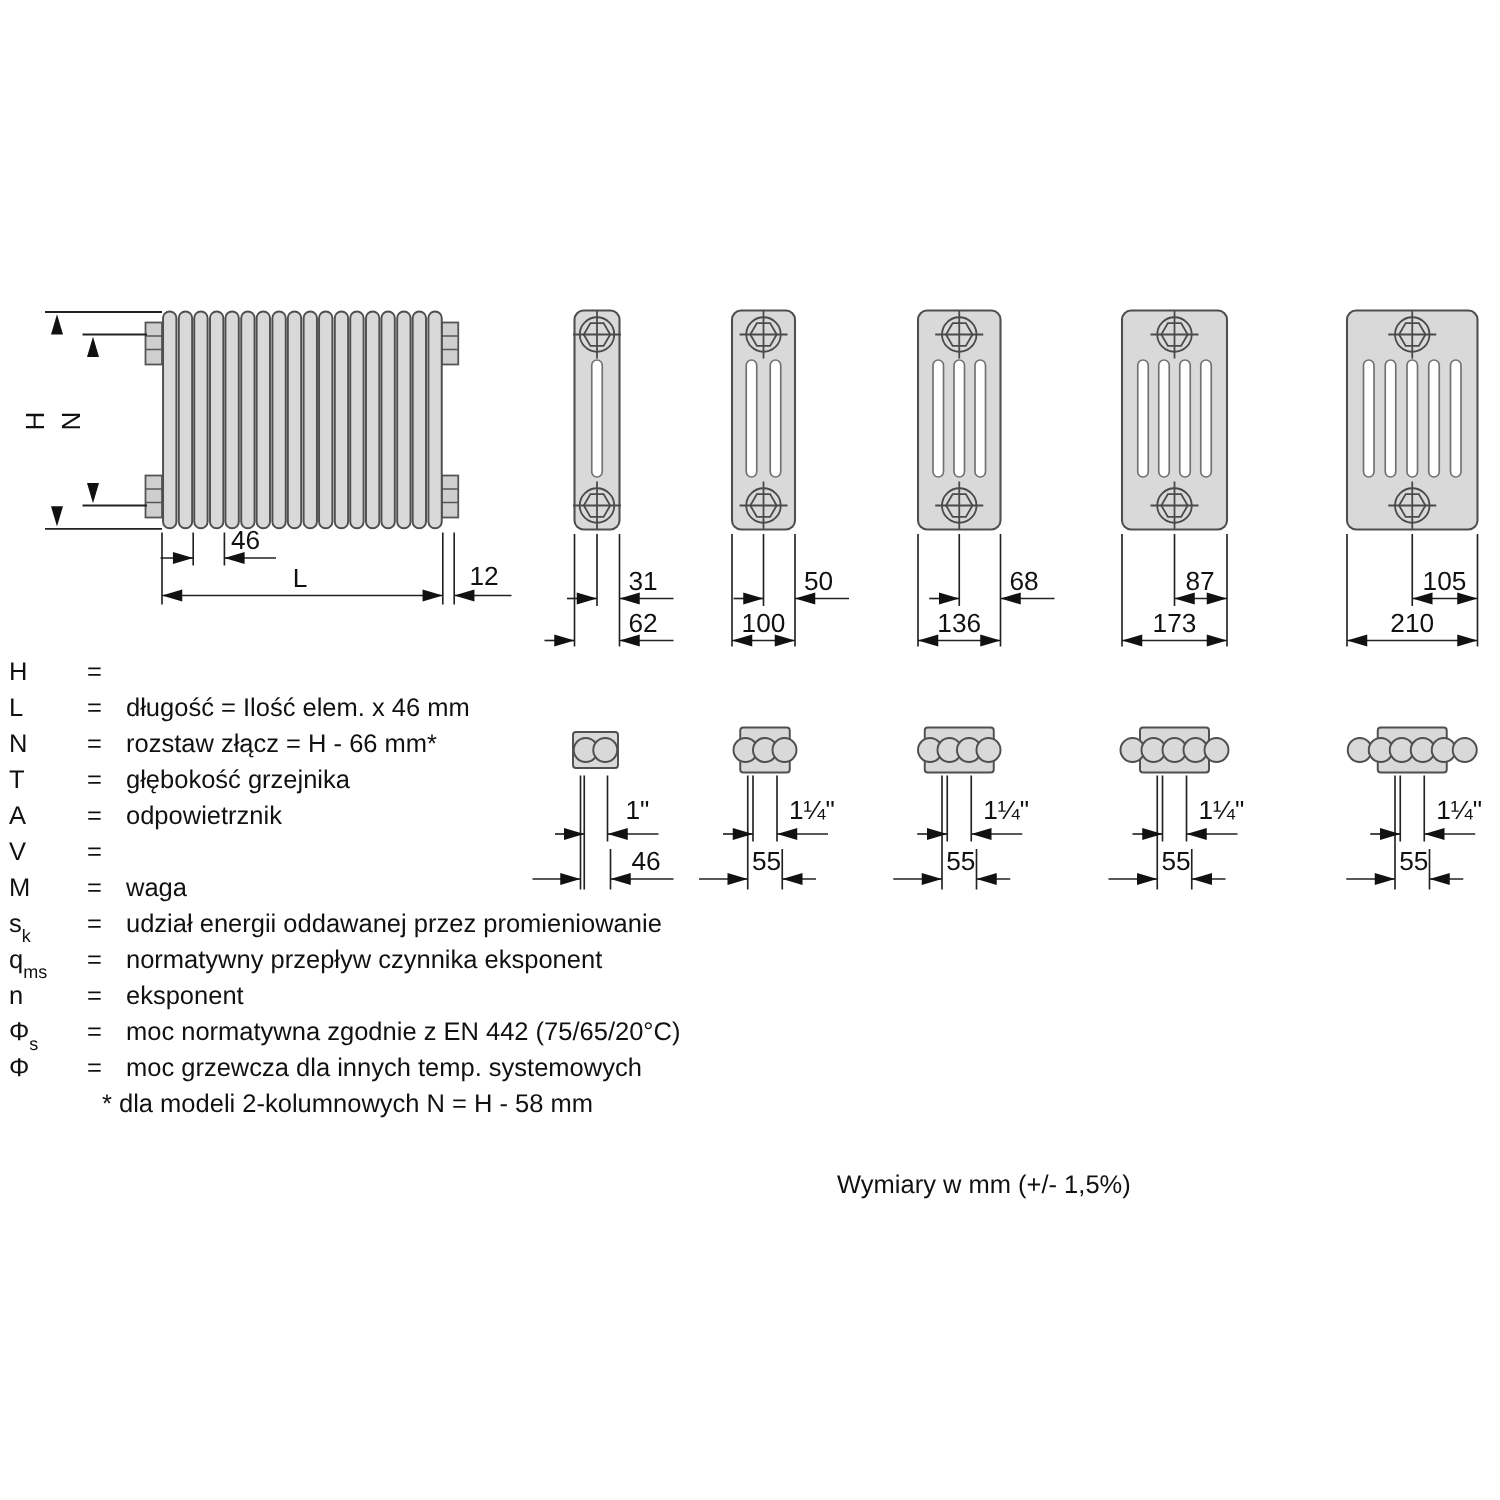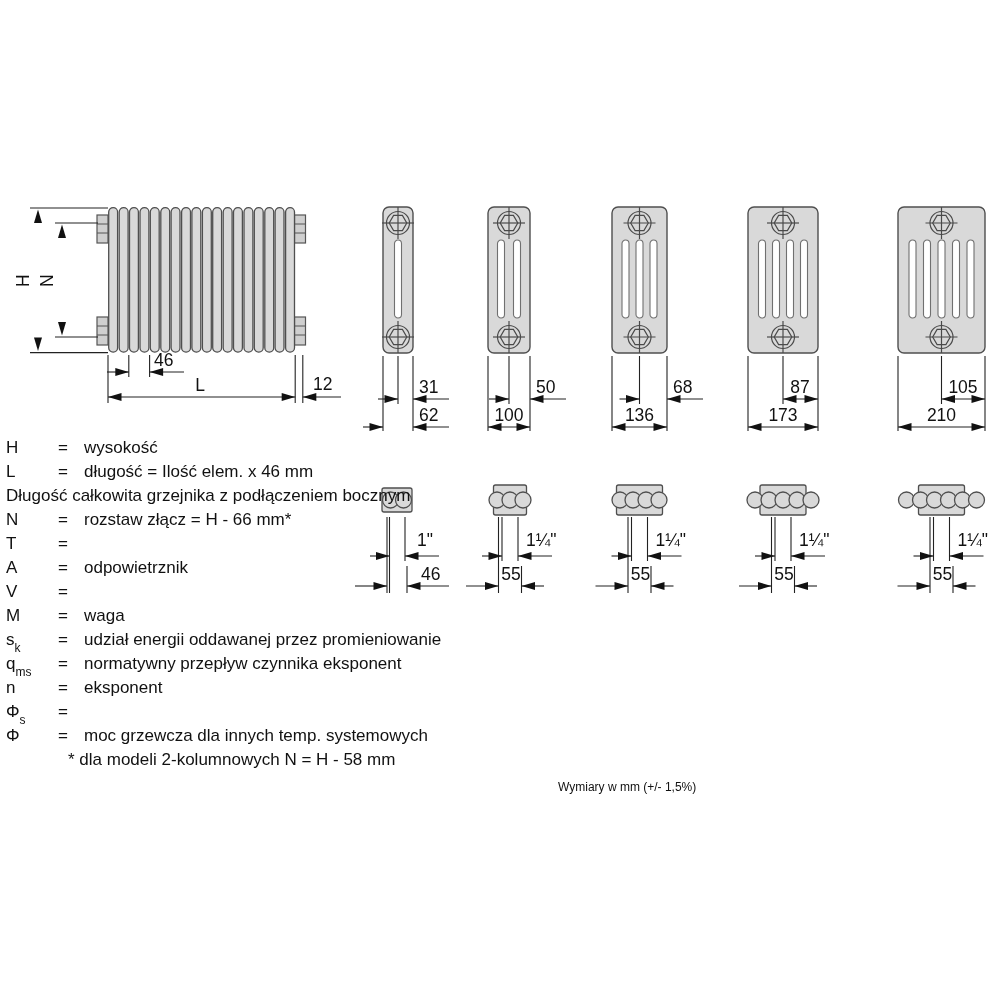--- a/index.html
+++ b/index.html
@@ -8,21 +8,21 @@
   svg text{font-family:"Liberation Sans",sans-serif;font-size:17.5px;fill:#111;}
   .legend{position:absolute;left:6px;top:436px;width:470px;font-size:17px;line-height:24px;color:#111;}
   .lrow{display:flex;height:24px;white-space:nowrap;}
   .lsym{width:52px;flex:0 0 52px;}
   .leq{width:26px;flex:0 0 26px;}
   .ldesc{flex:1;}
   .lrow sub{font-size:12px;line-height:0;position:relative;top:3px;}
   .ltext{height:24px;white-space:nowrap;}
   .indent{padding-left:62px;}
   .inline-eq{margin-left:7px;}
-  .footer-note{position:absolute;left:558px;top:780px;font-size:12px;white-space:nowrap;color:#111;}
+  .footer-note{position:absolute;left:558px;top:780px;font-size:17px;white-space:nowrap;color:#111;}
 </style>
 </head>
 <body>
 
 <div class="page">
 
 <svg width="1000" height="1000" viewBox="0 0 1000 1000">
   <defs>
     <marker id="arr" orient="auto-start-reverse" markerUnits="userSpaceOnUse" markerWidth="15" markerHeight="10" refX="14" refY="4.5">
       <path d="M0.5,0.5 L14,4.5 L0.5,8.5 Z" fill="#111"></path>
@@ -296,36 +296,35 @@
       <text x="942.5" y="580" text-anchor="middle" stroke="none">55</text>
     </g>
   </g>
 </svg>
 
 
 <div class="legend">
   <div class="lrow">
     <span class="lsym">H</span>
     <span class="leq">=</span>
-    <span class="ldesc">wysokość</span>
   </div>
   <div class="lrow">
     <span class="lsym">L</span>
     <span class="leq">=</span>
     <span class="ldesc">długość = Ilość elem. x 46 mm</span>
   </div>
-  <div class="ltext">Długość całkowita grzejnika z podłączeniem bocznym</div>
   <div class="lrow">
     <span class="lsym">N</span>
     <span class="leq">=</span>
     <span class="ldesc">rozstaw złącz = H - 66 mm*</span>
   </div>
   <div class="lrow">
     <span class="lsym">T</span>
     <span class="leq">=</span>
+    <span class="ldesc">głębokość grzejnika</span>
   </div>
   <div class="lrow">
     <span class="lsym">A</span>
     <span class="leq">=</span>
     <span class="ldesc">odpowietrznik</span>
   </div>
   <div class="lrow">
     <span class="lsym">V</span>
     <span class="leq">=</span>
   </div>
@@ -345,20 +344,21 @@
     <span class="ldesc">normatywny przepływ czynnika eksponent</span>
   </div>
   <div class="lrow">
     <span class="lsym">n</span>
     <span class="leq">=</span>
     <span class="ldesc">eksponent</span>
   </div>
   <div class="lrow">
     <span class="lsym"><span>Φ</span><sub>s</sub></span>
     <span class="leq">=</span>
+    <span class="ldesc">moc normatywna zgodnie z EN 442 (75/65/20°C)</span>
   </div>
   <div class="lrow">
     <span class="lsym">Φ</span>
     <span class="leq">=</span>
     <span class="ldesc">moc grzewcza dla innych temp. systemowych</span>
   </div>
   <div class="ltext indent">* dla modeli 2-kolumnowych N = H - 58 mm</div>
 </div>
 
 

